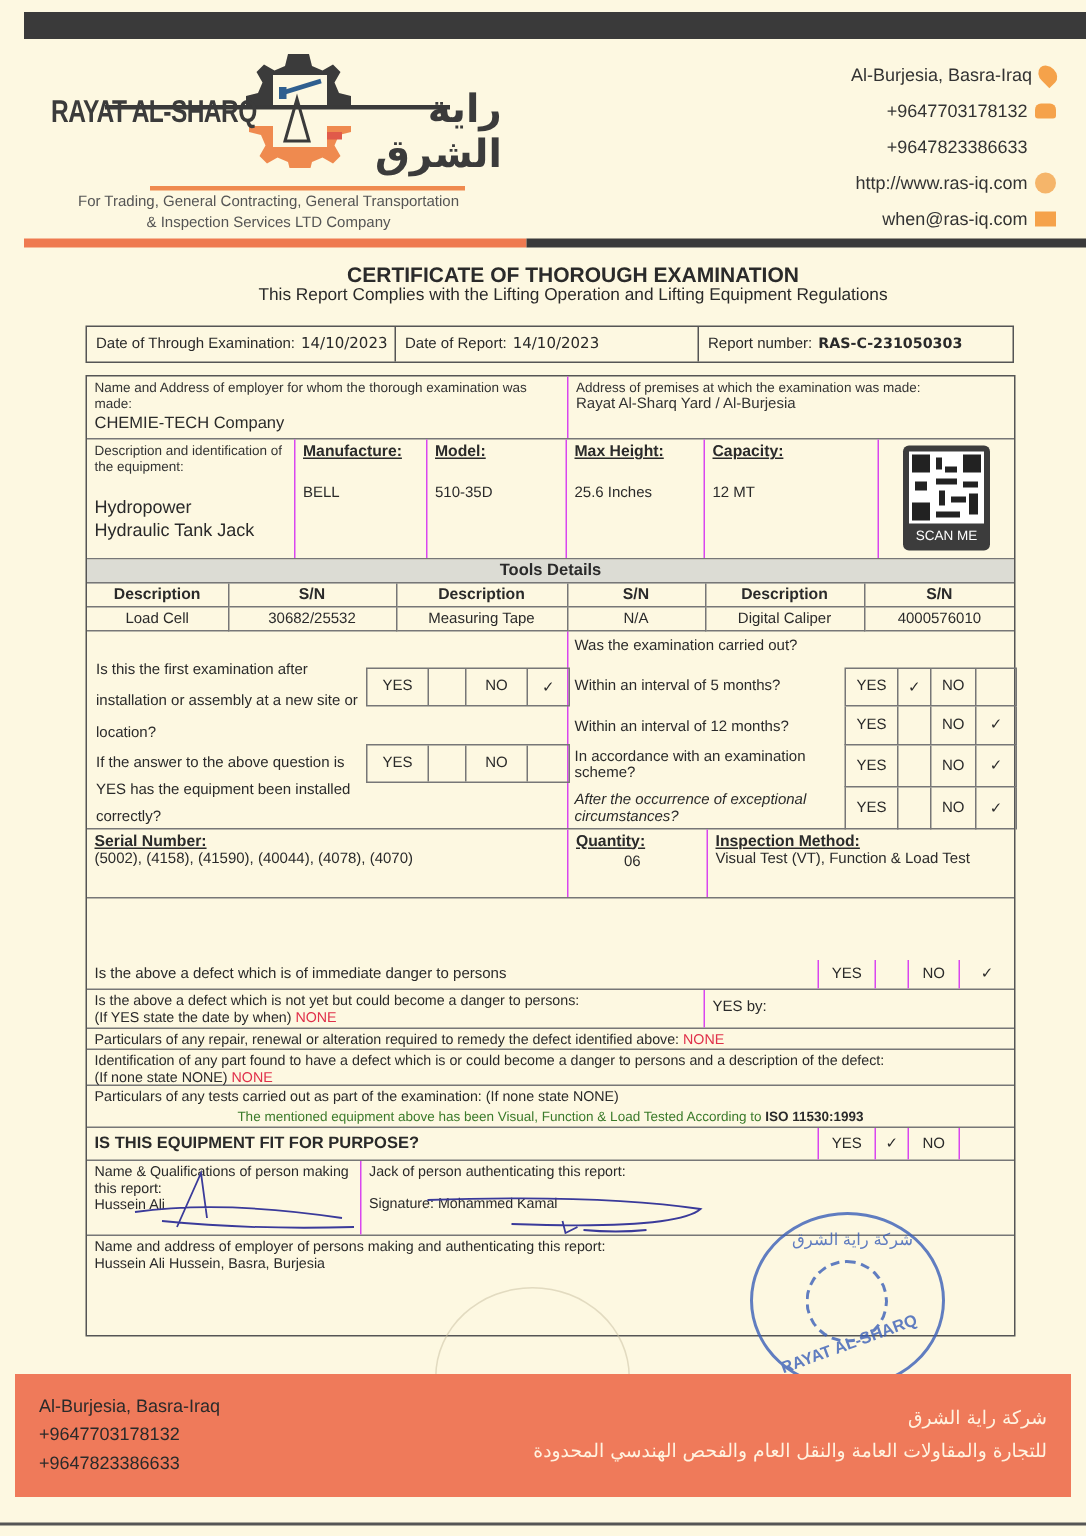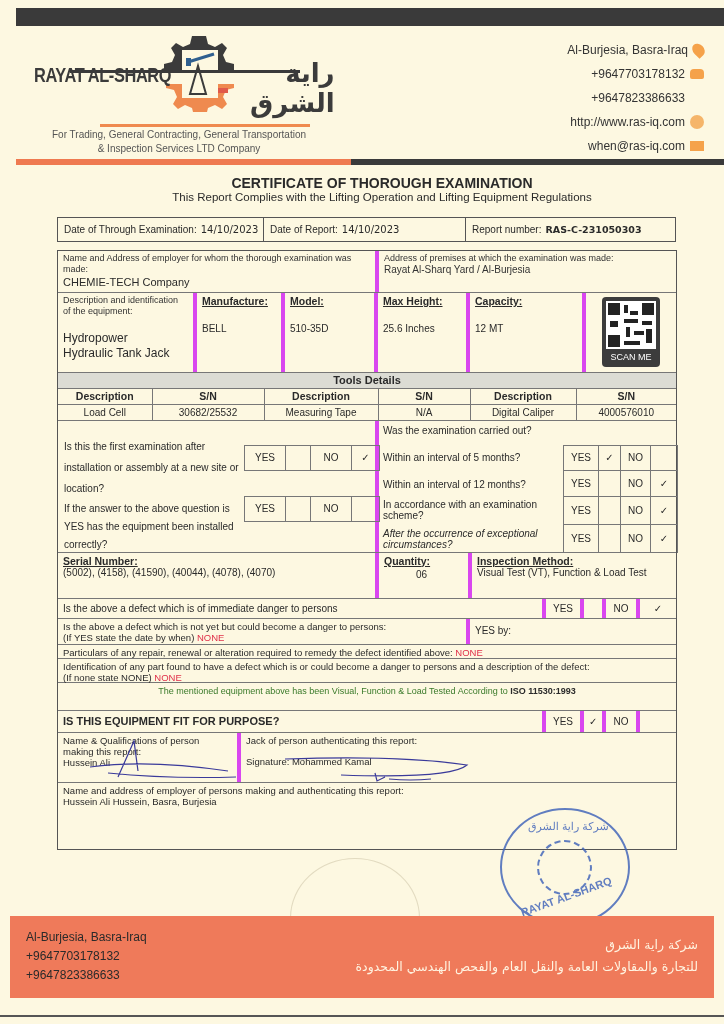--- a/index.html
+++ b/index.html
@@ -35,21 +35,21 @@
   .date-strip { position: absolute; left: 57px; top: 217px; width: 619px; height: 25px; border: 1px solid #555; display: flex; font-size: 10px; }
   .date-strip > div { display: flex; align-items: center; padding-left: 6px; border-right: 1px solid #555; }
   .date-strip > div:last-child { border-right: none; }
   .date-strip .val { font-size: 11px; margin-left: 4px; font-family: "DejaVu Sans", sans-serif; font-size: 10px; }
   .date-strip .rep { font-weight: bold; font-size: 9.5px; }
 
   
   .form { position: absolute; left: 57px; top: 250px; width: 620px; border: 1px solid #555; font-size: 9.5px; }
   .row { display: flex; border-bottom: 1px solid #777; }
   .row:last-child { border-bottom: none; }
-  .cell { border-right: 4px solid #d946ef; padding: 2px 5px; }
+  .cell { border-right: 1px solid #d946ef; padding: 2px 5px; }
   .cell:last-child { border-right: none; }
   .lbl { font-size: 9px; color: #333; line-height: 11px; }
   .big { font-size: 11px; line-height: 14px; }
   .u { text-decoration: underline; font-weight: bold; font-size: 10.5px; }
   .shaded { background: #dcdcd4; }
   .center { text-align: center; }
   .red { color: #e0304a; }
   .green { color: #3a7a2a; }
 
   .qr { width: 58px; height: 70px; background: #3c3c3c; border-radius: 4px; margin: 2px auto; position: relative; padding: 4px; }
@@ -297,21 +297,21 @@
     <div class="cell" style="width:93px;">
       <div class="u">Quantity:</div>
       <div style="font-size:10px;margin-top:2px;margin-left:32px;">06</div>
     </div>
     <div class="cell" style="flex:1;">
       <div class="u">Inspection Method:</div>
       <div style="font-size:10px;">Visual Test (VT), Function &amp; Load Test</div>
     </div>
   </div>
 
-  <div class="row" style="height:20px;">
+  <div class="row" style="height:20px;margin-top:41px;">
     <div class="cell" style="width:488px;font-size:10px;line-height:15px;">Is the above a defect which is of immediate danger to persons</div>
     <div class="cell center" style="width:38px;font-size:10px;line-height:15px;">YES</div>
     <div class="cell center" style="width:22px;"></div>
     <div class="cell center" style="width:34px;font-size:10px;line-height:15px;">NO</div>
     <div class="cell center" style="flex:1;font-size:10px;line-height:15px;">✓</div>
   </div>
 
   <div class="row" style="height:26px;">
     <div class="cell" style="width:412px;line-height:11px;font-size:9.5px;">
       <div>Is the above a defect which is not yet but could become a danger to persons:</div>
@@ -329,20 +329,21 @@
 
   <div class="row" style="height:24px;font-size:9.5px;line-height:11px;">
     <div class="cell" style="width:100%;">
       <div>Identification of any part found to have a defect which is or could become a danger to persons and a description of the defect:</div>
       <div><span>(If none state NONE)</span> <span class="red">NONE</span></div>
     </div>
   </div>
 
   <div class="row" style="height:28px;font-size:9.5px;line-height:12px;">
     <div class="cell" style="width:100%;">
+      <div>Particulars of any tests carried out as part of the examination: (If none state NONE)</div>
       <div class="center" style="font-size:9px;"><span class="green">The mentioned equipment above has been Visual, Function &amp; Load Tested According to</span> <b>ISO 11530:1993</b></div>
     </div>
   </div>
 
   <div class="row" style="height:22px;">
     <div class="cell" style="width:488px;font-weight:bold;font-size:11px;line-height:17px;">IS THIS EQUIPMENT FIT FOR PURPOSE?</div>
     <div class="cell center" style="width:38px;font-size:10px;line-height:17px;">YES</div>
     <div class="cell center" style="width:22px;font-size:10px;line-height:17px;">✓</div>
     <div class="cell center" style="width:34px;font-size:10px;line-height:17px;">NO</div>
     <div class="cell center" style="flex:1;"></div>

